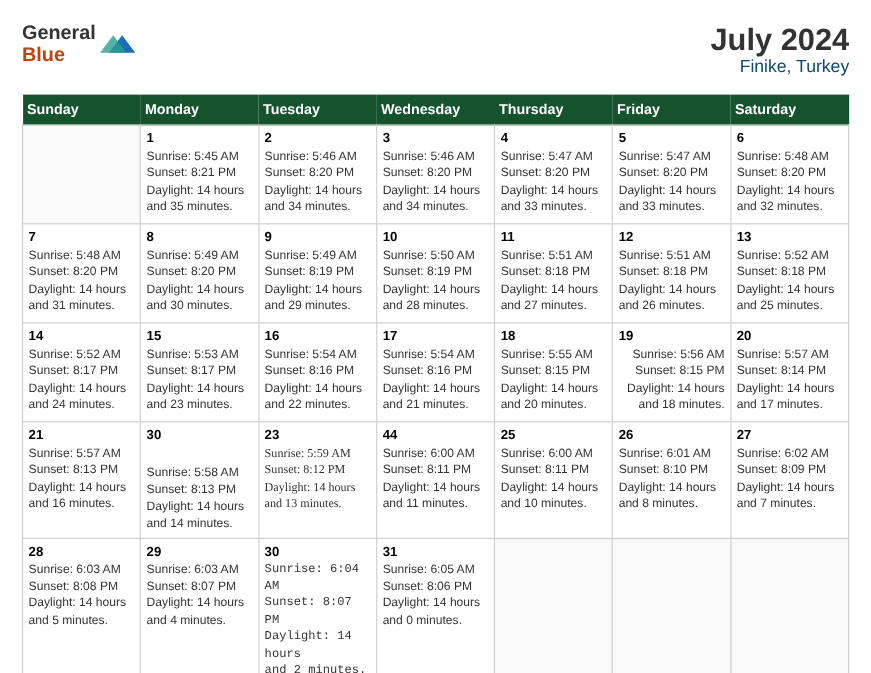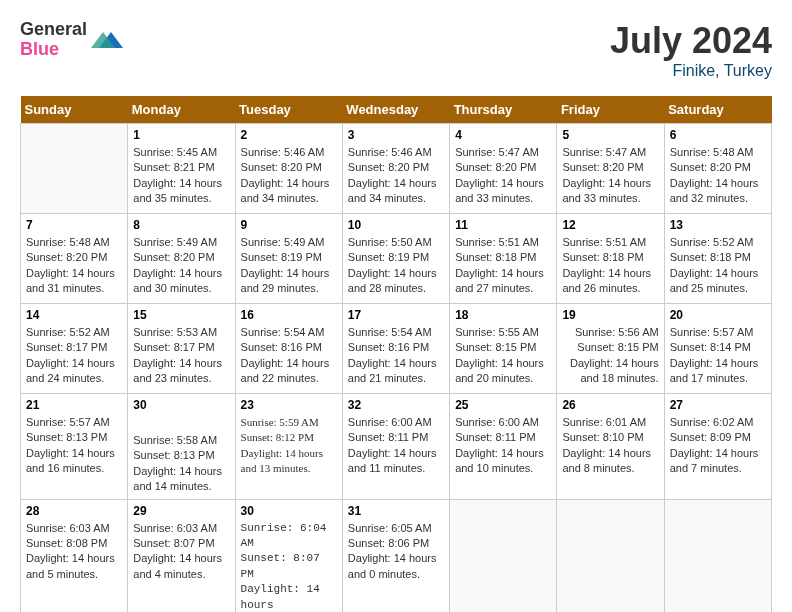--- a/index.html
+++ b/index.html
@@ -27,46 +27,46 @@
       line-height: 1.1;
     }
     .logo-general {
       font-size: 18px;
       font-weight: bold;
       color: #333;
     }
     .logo-blue {
       font-size: 18px;
       font-weight: bold;
-      color: #ec4899;
+      color: #c2410c;
     }
     .logo-icon {
       width: 32px;
       height: 32px;
       margin-left: 4px;
     }
     .title-area {
       text-align: right;
     }
     .month-year {
-      font-size: 36px;
+      font-size: 28px;
       font-weight: bold;
       color: #333;
     }
     .location {
       font-size: 16px;
       color: #0c4a6e;
     }
     table {
       width: 100%;
       border-collapse: collapse;
       font-size: 11px;
     }
     thead tr th {
-      background-color: #a16207;
+      background-color: #14532d;
       color: white;
       padding: 6px 4px;
       text-align: left;
       font-size: 13px;
       font-weight: bold;
     }
     tbody tr td {
       border: 1px solid #ccc;
       vertical-align: top;
       padding: 4px 5px;
@@ -283,21 +283,21 @@
 and 14 minutes.</div>
         </td>
         <td>
           <div class="day-num">23</div>
           <div class="day-info" style="white-space: pre-line; font-family: Liberation Serif, serif;">Sunrise: 5:59 AM
 Sunset: 8:12 PM
 Daylight: 14 hours
 and 13 minutes.</div>
         </td>
         <td>
-          <div class="day-num">32</div>
+          <div class="day-num">44</div>
           <div class="day-info" style="white-space: pre-line;">Sunrise: 6:00 AM
 Sunset: 8:11 PM
 Daylight: 14 hours
 and 11 minutes.</div>
         </td>
         <td>
           <div class="day-num">25</div>
           <div class="day-info" style="white-space: pre-line;">Sunrise: 6:00 AM
 Sunset: 8:11 PM
 Daylight: 14 hours

